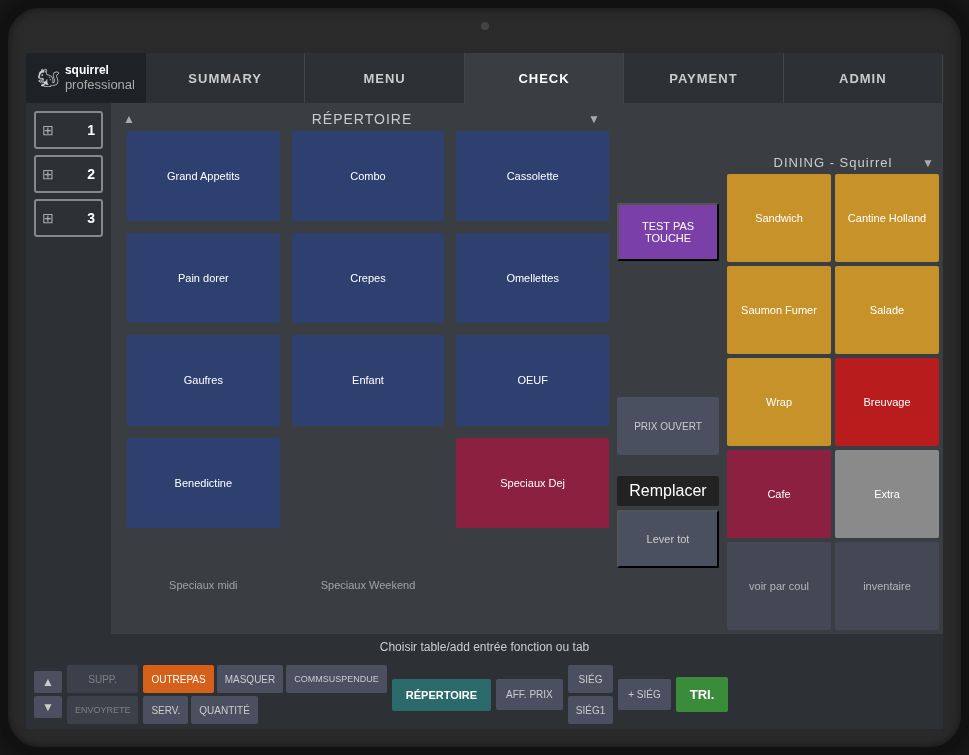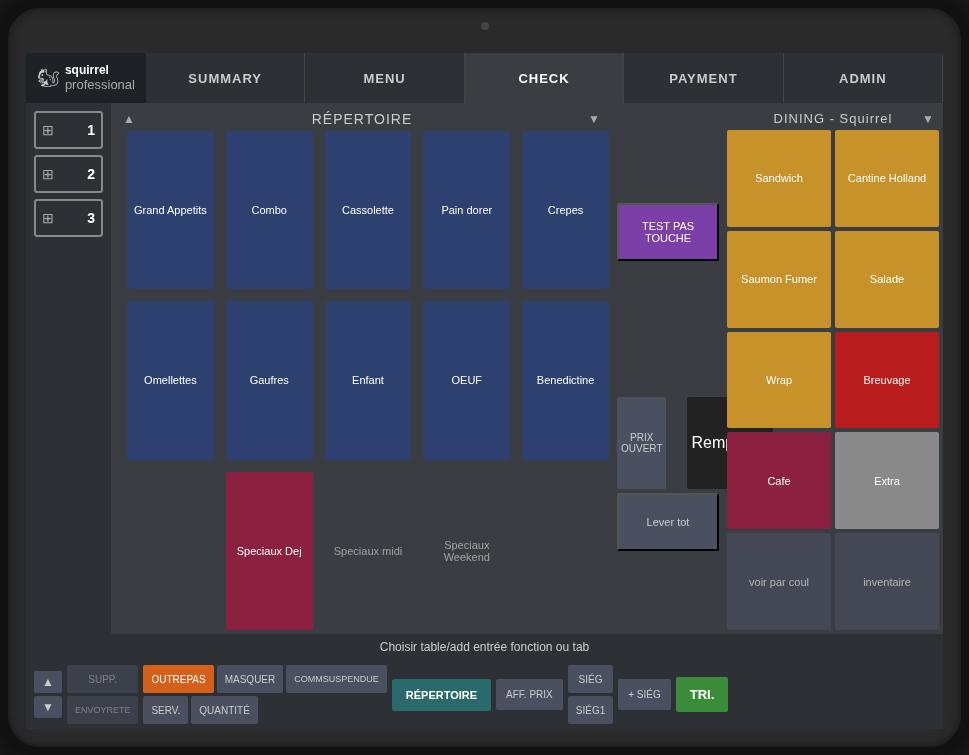--- a/index.html
+++ b/index.html
@@ -149,21 +149,21 @@
     .section-header .arrow-up, .section-header .arrow-down {
       position: absolute;
       color: #aaa;
       font-size: 12px;
       cursor: pointer;
     }
     .section-header .arrow-up { left: 8px; }
     .section-header .arrow-down { right: 8px; }
     .grid-3col {
       display: grid;
-      grid-template-columns: repeat(5, 1fr);
+      grid-template-columns: repeat(3, 1fr);
       gap: 12px;
       flex: 1;
       margin-left: 12px;
     }
     .menu-btn {
       background: #2e4070;
       color: #fff;
       border: none;
       border-radius: 2px;
       font-size: 11px;
@@ -248,20 +248,21 @@
     }
     .dining-header {
       display: flex;
       align-items: center;
       justify-content: center;
       color: #ccc;
       font-size: 13px;
       letter-spacing: 1px;
       padding: 4px 0;
       position: relative;
+      margin-top: 44px;
     }
     .dining-header .arrow-down {
       position: absolute;
       right: 4px;
       color: #aaa;
       font-size: 12px;
     }
     .grid-2col {
       display: grid;
       grid-template-columns: repeat(2, 1fr);
@@ -397,21 +398,21 @@
         <div style="height:26px;"></div>
 
         <div style="min-height:62px;"></div>
 
         <button class="test-pas-touche">TEST PAS TOUCHE</button>
 
         <div style="min-height:62px;"></div>
 
         <div style="min-height:62px;"></div>
 
-        <div style="display:flex;flex-direction:row;gap:21px;min-height:92px;">
+        <div style="display:flex;flex-direction:column;gap:21px;min-height:92px;">
           <div class="prix-btn">PRIX OUVERT</div>
           <div class="remplacer-btn">Remplacer</div>
         </div>
 
         <button class="lever-tot-btn">Lever tot</button>
       </div>
 
       <div class="dining-section">
         <div class="dining-header">
           <span>DINING - Squirrel</span>

